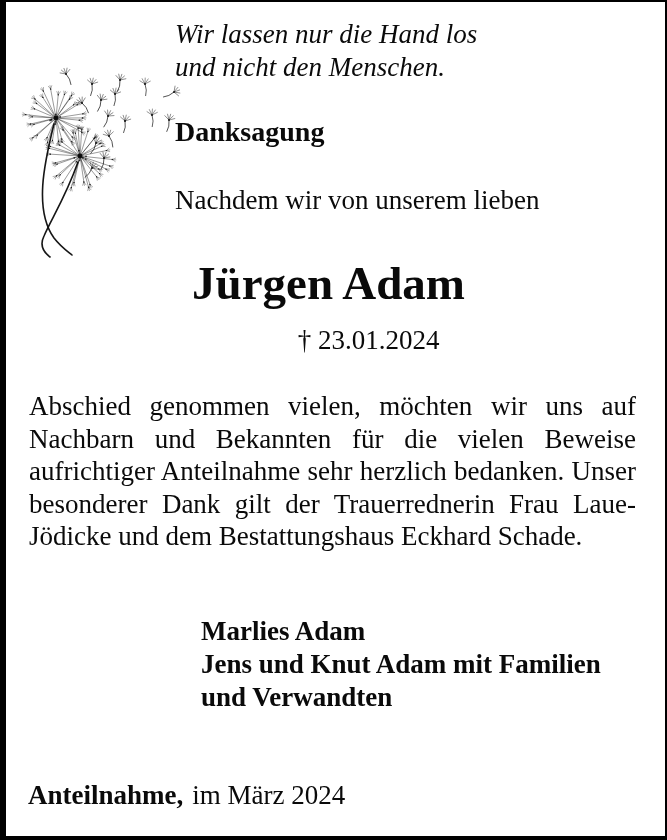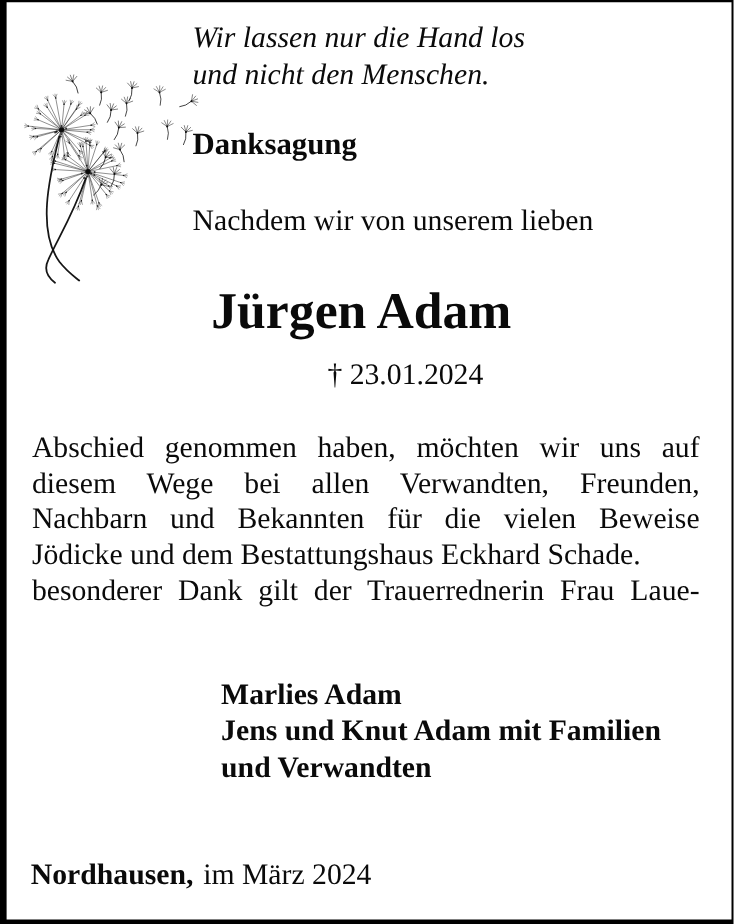--- a/index.html
+++ b/index.html
@@ -545,30 +545,30 @@
 
   <div class="abs heading">Danksagung</div>
 
   <div class="abs intro">Nachdem wir von unserem lieben</div>
 
   <div class="abs name">Jürgen Adam</div>
 
   <div class="abs death-date">† 23.01.2024</div>
 
   <div class="abs bodytext">
-    <div class="jline">Abschied genommen haben, möchten wir uns auf</div>
-    <div class="jline">diesem Wege bei allen Verwandten, Freunden,</div>
+    <div class="jline">Abschied genommen vielen, möchten wir uns auf</div>
     <div class="jline">Nachbarn und Bekannten für die vielen Beweise</div>
+    <div class="jline">aufrichtiger Anteilnahme sehr herzlich bedanken. Unser</div>
+    <div class="jline">besonderer Dank gilt der Trauerrednerin Frau Laue-</div>
     <div class="jline jline-last">Jödicke und dem Bestattungshaus Eckhard Schade.</div>
-    <div class="jline">besonderer Dank gilt der Trauerrednerin Frau Laue-</div>
   </div>
 
   <div class="abs memorial">
     <div class="bold">Marlies Adam</div>
     <div class="bold">Jens und Knut Adam mit Familien</div>
     <div class="bold">und Verwandten</div>
   </div>
 
   <div class="abs bottomline">
-    <span class="place">Nordhausen,</span><span class="when">im März 2024</span>
+    <span class="place">Anteilnahme,</span><span class="when">im März 2024</span>
   </div>
 
 </div>
 
 </body></html>

